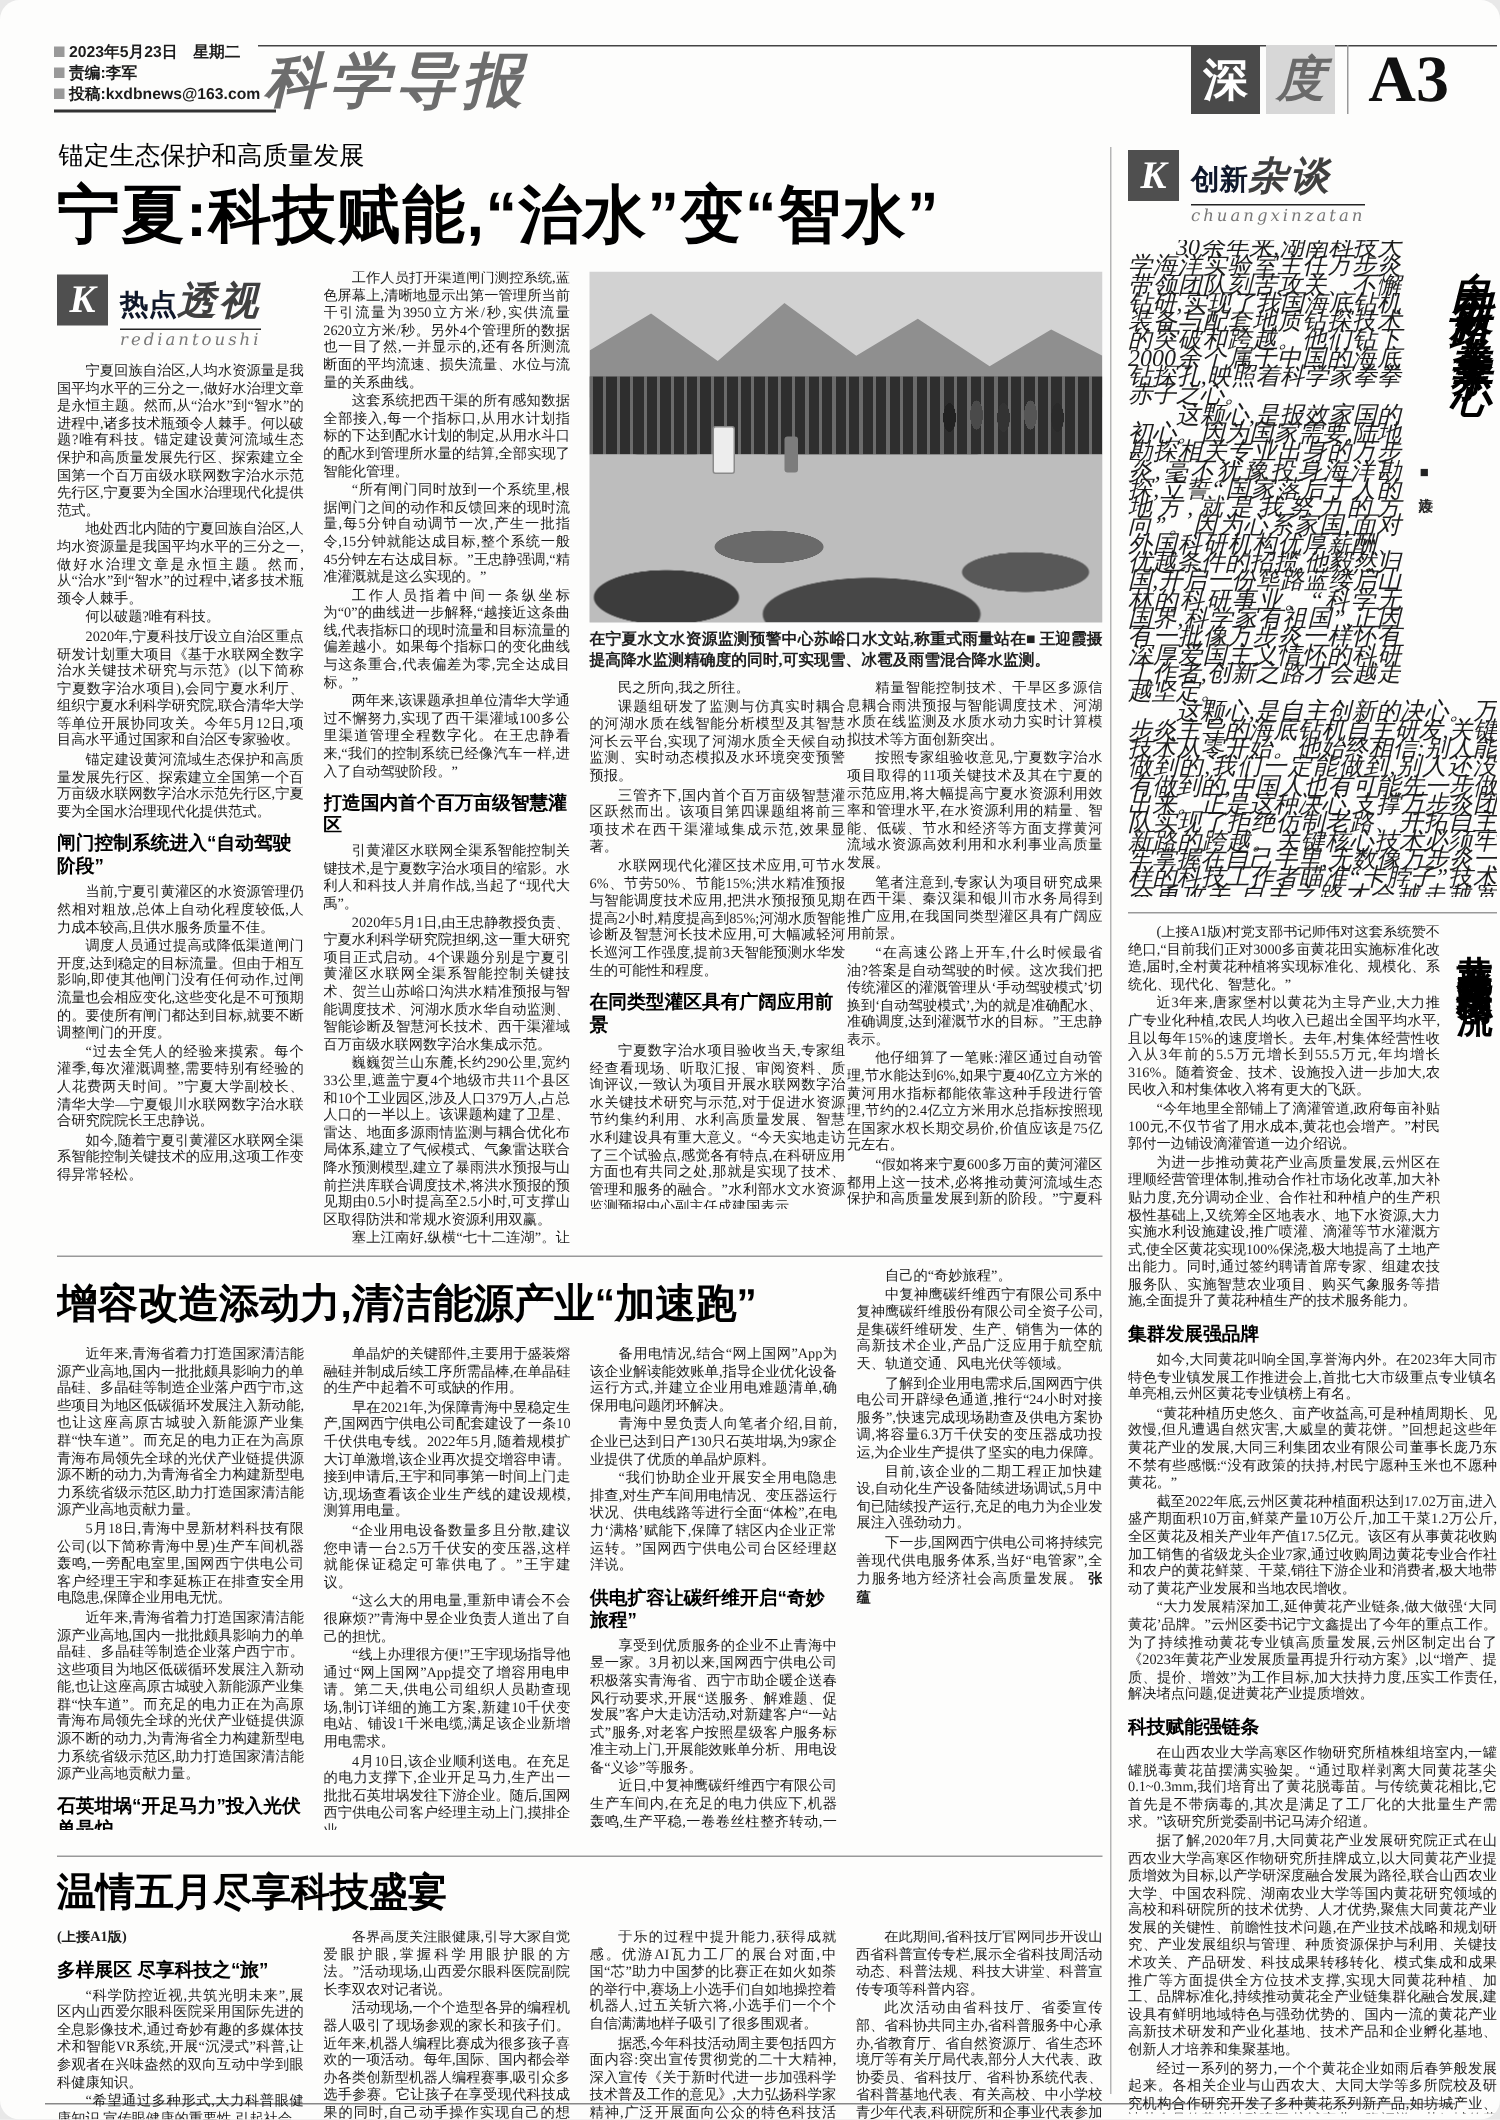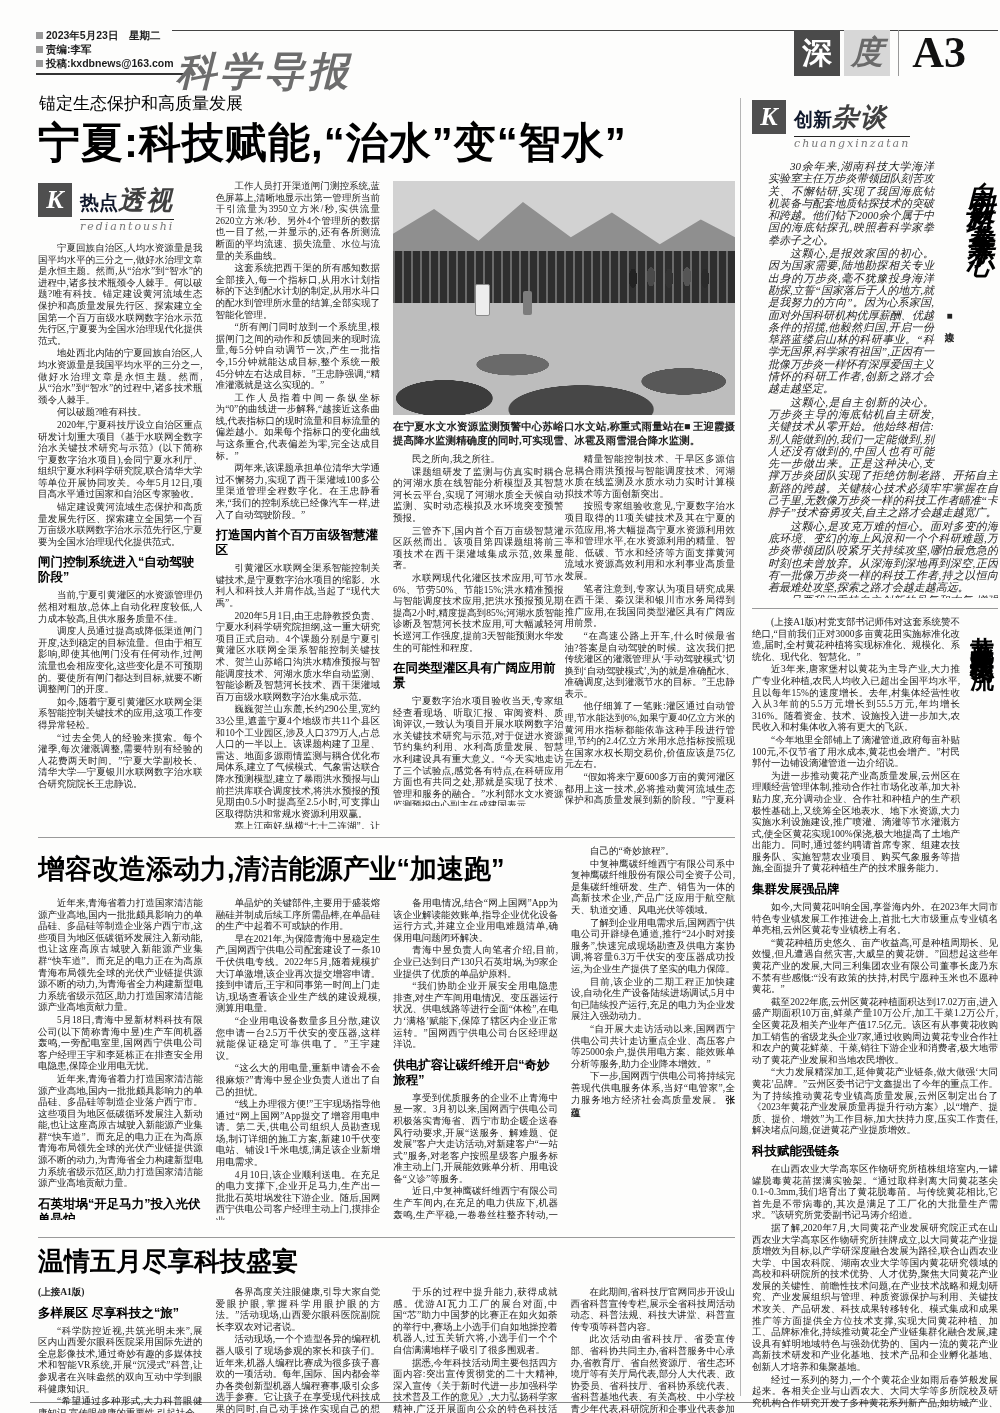--- a/index.html
+++ b/index.html
@@ -1,23 +1,23 @@
 <!DOCTYPE html>
 <html><head>
 <meta charset="utf-8">
 <style>
   html,body{margin:0;padding:0;background:#e8e8e8;}
   .page{position:relative;width:1000px;height:1413px;background:#fdfdfc;margin:0 auto;overflow:hidden;
-        font-family:"Liberation Serif","DejaVu Serif",serif;color:#1c1c1c;}
+        font-family:"Liberation Serif","DejaVu Serif",serif;color:#1c1c1c;border-radius:13px;}
   
   .hdr-rule{position:absolute;left:172px;right:2px;top:30px;height:1px;background:#444;}
   .hdr-info{position:absolute;left:36px;top:28px;width:148px;font-family:"Liberation Sans",sans-serif;
             font-size:10.5px;font-weight:bold;line-height:14px;border-bottom:2px solid #333;padding-bottom:3px;}
   .hdr-info .sq{display:inline-block;width:7px;height:7px;background:#999;margin-right:3px;}
-  .masthead{position:absolute;left:176px;top:44px;font-family:"DejaVu Serif",serif;font-style:italic;
+  .masthead{position:absolute;left:176px;top:26px;font-family:"DejaVu Serif",serif;font-style:italic;
             font-weight:bold;font-size:40px;color:#6d6d6d;letter-spacing:4px;}
   .sec-wrap{position:absolute;right:34px;top:30px;display:flex;align-items:center;gap:4px;}
   .sec-box1{width:46px;height:46px;background:#4a4a4a;color:#fff;font-weight:bold;font-size:30px;
             display:flex;align-items:center;justify-content:center;font-family:"Liberation Sans",sans-serif;}
   .sec-box2{width:46px;height:46px;background:#d7d7d7;color:#6a6a6a;font-weight:bold;font-style:italic;
             font-size:32px;display:flex;align-items:center;justify-content:center;font-family:"DejaVu Serif",serif;}
   .sec-page{font-family:"Liberation Serif",serif;font-weight:bold;font-size:44px;color:#111;
             border-left:1px solid #999;padding-left:13px;margin-left:4px;line-height:46px;}
   
   .left-zone{position:absolute;left:38px;top:92px;width:697px;}
@@ -75,21 +75,21 @@
   .divider{height:1px;background:#999;margin:8px 0 6px 0;}
   .power{display:flex;gap:13px;height:385px;overflow:hidden;margin-top:2px;}
   .power-main{width:520px;}
   .p-cols{display:flex;gap:13px;height:322px;overflow:hidden;}
   .power-col4{flex:1;overflow:hidden;padding-top:2px;}
   
   .expo{margin-top:4px;}
   .expo-cols{display:flex;gap:13px;height:142px;overflow:hidden;}
   
   .essay{height:438px;overflow:hidden;font-style:italic;}
-  .essay .para{font-size:11px;line-height:12.3px;margin-left:16px;}
+  .essay .para{font-size:16px;line-height:12.3px;}
   .vfloat{float:right;display:flex;gap:6px;margin-left:8px;}
   .vtitle{writing-mode:vertical-rl;font-family:"Liberation Sans",sans-serif;font-weight:bold;color:#000;
           letter-spacing:6px;}
   .essay .vfloat{height:306px;}
   .essay .vtitle{font-size:27px;}
   .vby{writing-mode:vertical-rl;font-size:10px;color:#222;margin-top:150px;font-style:normal;}
   .hh{height:792px;overflow:hidden;margin-top:4px;}
   .hh .vfloat{height:250px;margin-left:6px;}
   .hh .vtitle{font-size:24px;letter-spacing:3px;}
   .rz-divider{height:1px;background:#999;margin:10px 0 8px 0;}
@@ -132,22 +132,22 @@
           </div>
           <div>
               <p class="para">宁夏回族自治区,人均水资源量是我国平均水平的三分之一,做好水治理文章是永恒主题。然而,从“治水”到“智水”的进程中,诸多技术瓶颈令人棘手。何以破题?唯有科技。锚定建设黄河流域生态保护和高质量发展先行区、探索建立全国第一个百万亩级水联网数字治水示范先行区,宁夏要为全国水治理现代化提供范式。</p>
               <p class="para">地处西北内陆的宁夏回族自治区,人均水资源量是我国平均水平的三分之一,做好水治理文章是永恒主题。然而,从“治水”到“智水”的过程中,诸多技术瓶颈令人棘手。</p>
               <p class="para">何以破题?唯有科技。</p>
               <p class="para">2020年,宁夏科技厅设立自治区重点研发计划重大项目《基于水联网全数字治水关键技术研究与示范》(以下简称宁夏数字治水项目),会同宁夏水利厅、组织宁夏水利科学研究院,联合清华大学等单位开展协同攻关。今年5月12日,项目高水平通过国家和自治区专家验收。</p>
               <p class="para">锚定建设黄河流域生态保护和高质量发展先行区、探索建立全国第一个百万亩级水联网数字治水示范先行区,宁夏要为全国水治理现代化提供范式。</p>
               <div class="subhead">闸门控制系统进入“自动驾驶阶段”</div>
               <p class="para">当前,宁夏引黄灌区的水资源管理仍然相对粗放,总体上自动化程度较低,人力成本较高,且供水服务质量不佳。</p>
               <p class="para">调度人员通过提高或降低渠道闸门开度,达到稳定的目标流量。但由于相互影响,即使其他闸门没有任何动作,过闸流量也会相应变化,这些变化是不可预期的。要使所有闸门都达到目标,就要不断调整闸门的开度。</p>
+              <p class="para">“过去全凭人的经验来摸索。每个灌季,每次灌溉调整,需要特别有经验的人花费两天时间。”宁夏大学副校长、清华大学—宁夏银川水联网数字治水联合研究院院长王忠静说。</p>
               <p class="para">如今,随着宁夏引黄灌区水联网全渠系智能控制关键技术的应用,这项工作变得异常轻松。</p>
-              <p class="para">“过去全凭人的经验来摸索。每个灌季,每次灌溉调整,需要特别有经验的人花费两天时间。”宁夏大学副校长、清华大学—宁夏银川水联网数字治水联合研究院院长王忠静说。</p>
             </div>
         </div>
         <div class="col">
             <p class="para">工作人员打开渠道闸门测控系统,蓝色屏幕上,清晰地显示出第一管理所当前干引流量为3950立方米/秒,实供流量2620立方米/秒。另外4个管理所的数据也一目了然,一并显示的,还有各所测流断面的平均流速、损失流量、水位与流量的关系曲线。</p>
             <p class="para">这套系统把西干渠的所有感知数据全部接入,每一个指标口,从用水计划指标的下达到配水计划的制定,从用水斗口的配水到管理所水量的结算,全部实现了智能化管理。</p>
             <p class="para">“所有闸门同时放到一个系统里,根据闸门之间的动作和反馈回来的现时流量,每5分钟自动调节一次,产生一批指令,15分钟就能达成目标,整个系统一般45分钟左右达成目标。”王忠静强调,“精准灌溉就是这么实现的。”</p>
             <p class="para">工作人员指着中间一条纵坐标为“0”的曲线进一步解释,“越接近这条曲线,代表指标口的现时流量和目标流量的偏差越小。如果每个指标口的变化曲线与这条重合,代表偏差为零,完全达成目标。”</p>
             <p class="para">两年来,该课题承担单位清华大学通过不懈努力,实现了西干渠灌域100多公里渠道管理全程数字化。在王忠静看来,“我们的控制系统已经像汽车一样,进入了自动驾驶阶段。”</p>
             <div class="subhead">打造国内首个百万亩级智慧灌区</div>
             <p class="para">引黄灌区水联网全渠系智能控制关键技术,是宁夏数字治水项目的缩影。水利人和科技人并肩作战,当起了“现代大禹”。</p>
@@ -218,21 +218,20 @@
               <p class="para">享受到优质服务的企业不止青海中昱一家。3月初以来,国网西宁供电公司积极落实青海省、西宁市助企暖企送春风行动要求,开展“送服务、解难题、促发展”客户大走访活动,对新建客户“一站式”服务,对老客户按照星级客户服务标准主动上门,开展能效账单分析、用电设备“义诊”等服务。</p>
               <p class="para">近日,中复神鹰碳纤维西宁有限公司生产车间内,在充足的电力供应下,机器轰鸣,生产平稳,一卷卷丝柱整齐转动,一缕缕原丝抽出成型,碳纤维在机器内进行着</p>
             </div>
         </div>
       </div>
       <div class="power-col4">
           <p class="para">自己的“奇妙旅程”。</p>
           <p class="para">中复神鹰碳纤维西宁有限公司系中复神鹰碳纤维股份有限公司全资子公司,是集碳纤维研发、生产、销售为一体的高新技术企业,产品广泛应用于航空航天、轨道交通、风电光伏等领域。</p>
           <p class="para">了解到企业用电需求后,国网西宁供电公司开辟绿色通道,推行“24小时对接服务”,快速完成现场勘查及供电方案协调,将容量6.3万千伏安的变压器成功投运,为企业生产提供了坚实的电力保障。</p>
           <p class="para">目前,该企业的二期工程正加快建设,自动化生产设备陆续进场调试,5月中旬已陆续投产运行,充足的电力为企业发展注入强劲动力。</p>
-          <p class="para">“自开展大走访活动以来,国网西宁供电公司共计走访重点企业、高压客户等25000余户,提供用电方案、能效账单分析等服务,助力企业降本增效。”</p>
           <p class="para">下一步,国网西宁供电公司将持续完善现代供电服务体系,当好“电管家”,全力服务地方经济社会高质量发展。<b class="sig">&nbsp;张蕴</b></p>
         </div>
     </div>
 
     <div class="divider"></div>
 
     <div class="expo">
       <div class="headline-3">温情五月尽享科技盛宴</div>
       <div class="expo-cols">
         <div class="col">

